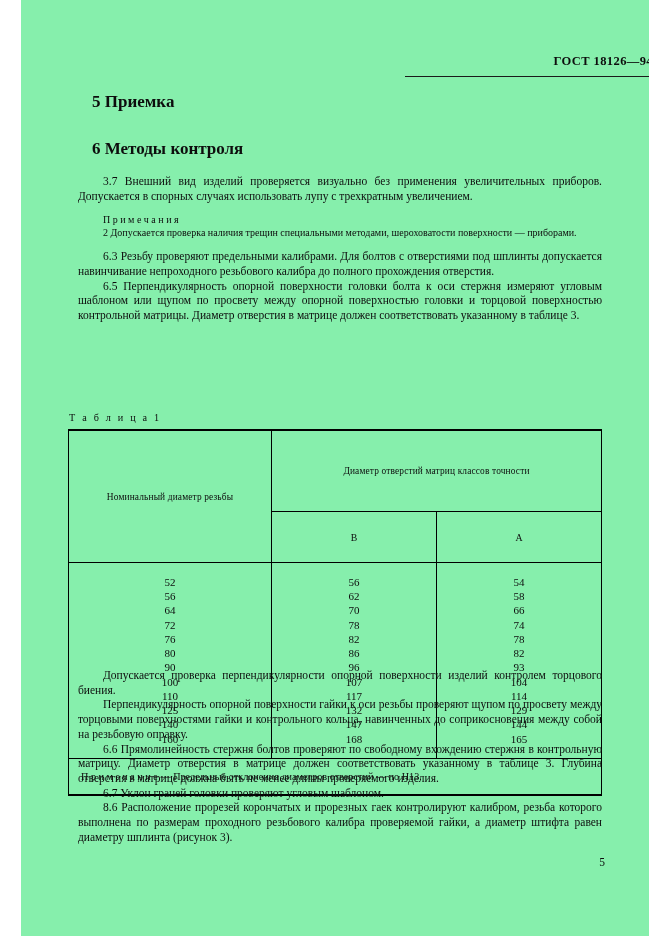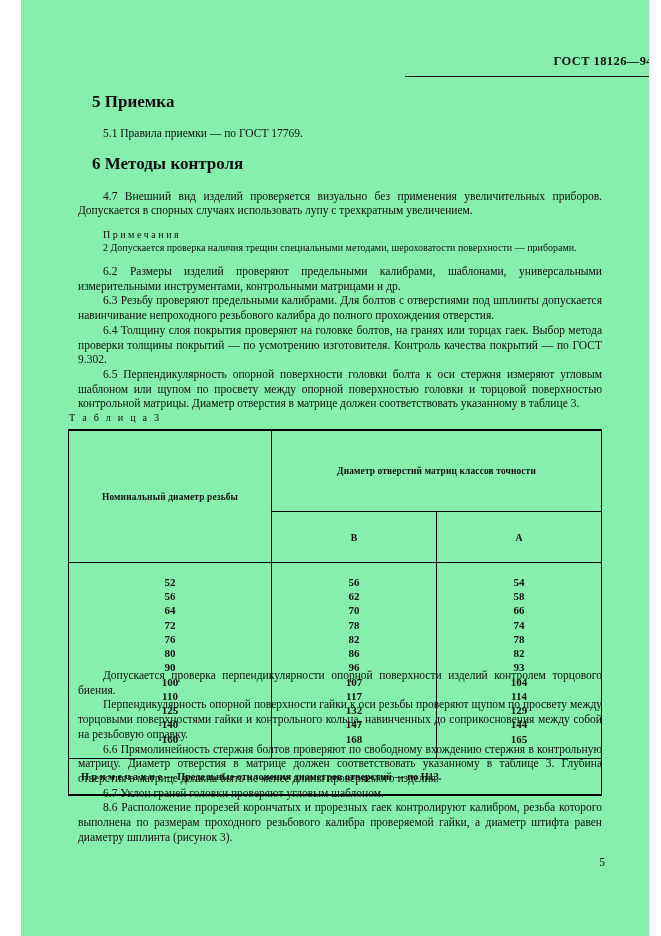--- a/index.html
+++ b/index.html
@@ -92,21 +92,21 @@
     position: absolute;
     left: 47px;
     top: 429px;
     width: 534px;
     border-collapse: collapse;
     table-layout: fixed;
   }
   .gost-table td, .gost-table th {
     border: 1px solid #000000;
     padding: 12px;
-    font-weight: bold;
+    font-weight: normal;
     vertical-align: middle;
   }
   .gost-table .outer-top { border-top: 2px solid #000; }
   .gost-table .outer-bottom { border-bottom: 2px solid #000; }
   .th-main {
     font-size: 9.4px;
     text-align: center;
     height: 56px;
     letter-spacing: 0.15px;
   }
@@ -155,40 +155,37 @@
 
   <div class="header">
     <div class="header-title">ГОСТ 18126—94</div>
   </div>
   <div class="header-rule"></div>
 
   <div class="content">
 
     <h2 class="section-head">5 Приемка</h2>
     <div class="gap-a"></div>
-    <p class="body">5.1 Правила приемки — по ГОСТ 17769.</p>
     <div class="gap-b"></div>
     <h2 class="section-head">6 Методы контроля</h2>
     <div class="gap-a"></div>
 
-    <p class="body">4.7 Внешний вид изделий проверяется визуально без применения увеличительных приборов. Допускается в спорных случаях использовать лупу с трехкратным увеличением.</p>
+    <p class="body">3.7 Внешний вид изделий проверяется визуально без применения увеличительных приборов. Допускается в спорных случаях использовать лупу с трехкратным увеличением.</p>
     <div class="gap-c"></div>
 
     <p class="note">П р и м е ч а н и я</p>
     <p class="note">2 Допускается проверка наличия трещин специальными методами, шероховатости поверхности — приборами.</p>
 
     <div class="gap-c"></div>
 
-    <p class="body">6.2 Размеры изделий проверяют предельными калибрами, шаблонами, универсальными измерительными инструментами, контрольными матрицами и др.</p>
     <p class="body">6.3 Резьбу проверяют предельными калибрами. Для болтов с отверстиями под шплинты допускается навинчивание непроходного резьбового калибра до полного прохождения отверстия.</p>
-    <p class="body">6.4 Толщину слоя покрытия проверяют на головке болтов, на гранях или торцах гаек. Выбор метода проверки толщины покрытий — по усмотрению изготовителя. Контроль качества покрытий — по ГОСТ 9.302.</p>
     <p class="body">6.5 Перпендикулярность опорной поверхности головки болта к оси стержня измеряют угловым шаблоном или щупом по просвету между опорной поверхностью головки и торцовой поверхностью контрольной матрицы. Диаметр отверстия в матрице должен соответствовать указанному в таблице 3.</p>
   </div>
 
-  <div class="table-label">Т а б л и ц а  3</div>
+  <div class="table-label">Т а б л и ц а  1</div>
 
   <table class="gost-table">
     <tbody>
         <tr>
       <td class="th-main col-a outer-top" rowspan="2">Номинальный диаметр резьбы</td>
       <td class="th-main outer-top" colspan="2">Диаметр отверстий матриц классов точности</td>
     </tr>
     <tr>
       <td class="th-sub col-b">В</td>
       <td class="th-sub col-c">А</td>

